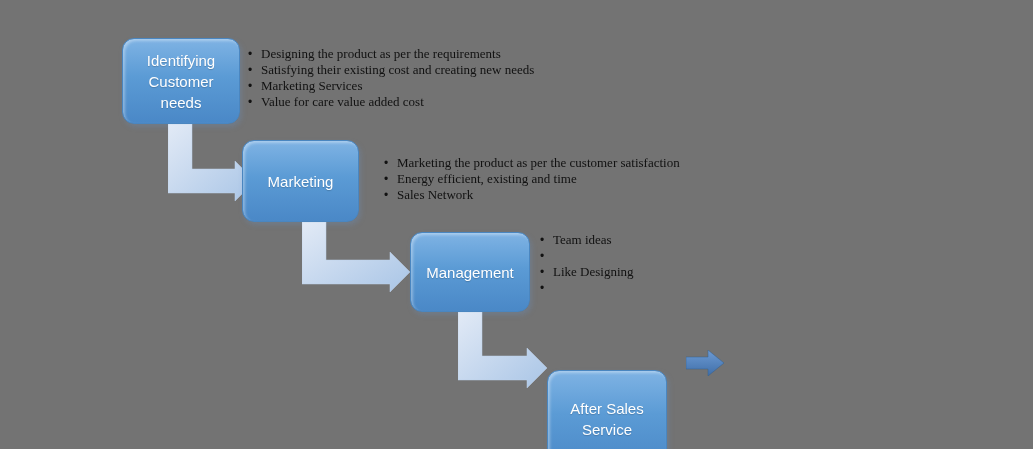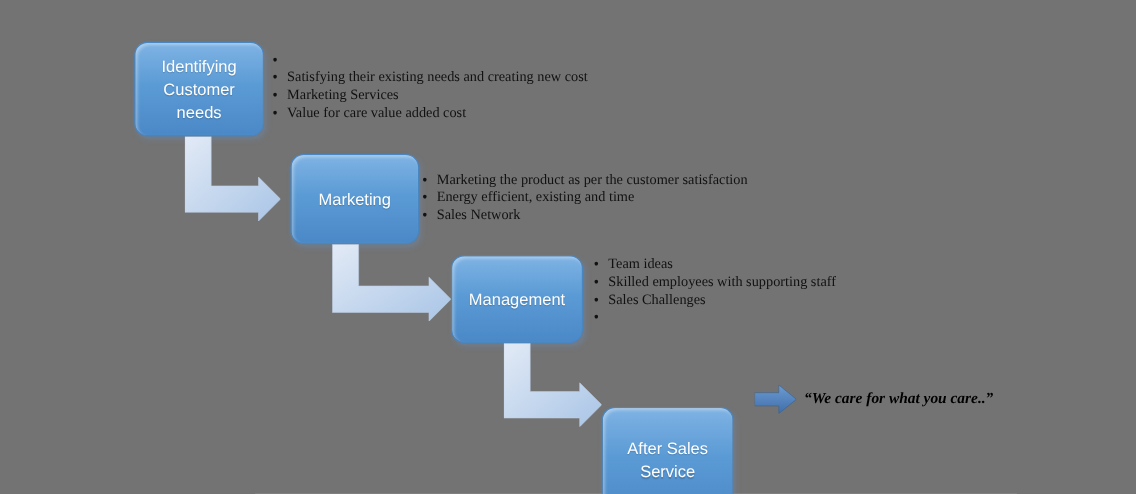--- a/index.html
+++ b/index.html
@@ -33,24 +33,25 @@
 <body>
 
 <div class="stage">
 
   <div class="step-box" style="left:122px;top:38px;width:118px;height:86px;">
     <span>Identifying Customer needs</span>
   </div>
   <ul class="bullets" style="left:248px;top:46px;width:470px;">
     <li>
         <span class="mk">•</span>
+        <span>Designing the product as per the requirements</span>
       </li>
     <li>
         <span class="mk">•</span>
-        <span>Satisfying their existing needs and creating new cost</span>
+        <span>Satisfying their existing cost and creating new needs</span>
       </li>
     <li>
         <span class="mk">•</span>
         <span>Marketing Services</span>
       </li>
     <li>
         <span class="mk">•</span>
         <span>Value for care value added cost</span>
       </li>
   </ul>
@@ -58,21 +59,21 @@
   <svg class="connector" style="left:168px;top:124px;" width="87" height="77" viewBox="0 0 87 77">
     <defs>
       <linearGradient id="cg1" x1="0%" y1="0%" x2="100%" y2="100%">
         <stop offset="0%" stop-color="#e2eaf6"></stop>
           <stop offset="100%" stop-color="#a9c5e6"></stop>
       </linearGradient>
     </defs>
     <polygon points="0,0 24,0 24,45 67,45 67,37 87,57 67,77 67,69 0,69" fill="url(#cg1)" stroke="#bed0e8" stroke-width="0.5"></polygon>
   </svg>
 
-  <div class="step-box" style="left:264px;top:140px;width:117px;height:82px;">
+  <div class="step-box" style="left:242px;top:140px;width:117px;height:82px;">
     <span>Marketing</span>
   </div>
   <ul class="bullets" style="left:384px;top:155px;width:470px;">
     <li>
         <span class="mk">•</span>
         <span>Marketing the product as per the customer satisfaction</span>
       </li>
     <li>
         <span class="mk">•</span>
         <span>Energy efficient, existing and time</span>
@@ -96,25 +97,24 @@
   <div class="step-box" style="left:410px;top:232px;width:120px;height:80px;border-radius:12px;">
     <span>Management</span>
   </div>
   <ul class="bullets" style="left:540px;top:232px;width:470px;">
     <li>
         <span class="mk">•</span>
         <span>Team ideas</span>
       </li>
     <li>
         <span class="mk">•</span>
-        <span>Skilled employees with supporting staff</span>
       </li>
     <li>
         <span class="mk">•</span>
-        <span>Sales Challenges</span>
+        <span>Like Designing</span>
       </li>
     <li>
         <span class="mk">•</span>
       </li>
   </ul>
 
   <svg class="connector" style="left:458px;top:312px;" width="89" height="76" viewBox="0 0 89 76">
     <defs>
       <linearGradient id="cg3" x1="0%" y1="0%" x2="100%" y2="100%">
         <stop offset="0%" stop-color="#e2eaf6"></stop>
@@ -131,15 +131,14 @@
   <svg class="connector" style="left:686px;top:350px;" width="38" height="26" viewBox="0 0 38 26">
     <defs>
       <linearGradient id="qg1" x1="0%" y1="0%" x2="0%" y2="100%">
         <stop offset="0%" stop-color="#6d9bd4"></stop>
           <stop offset="100%" stop-color="#3f6ea8"></stop>
       </linearGradient>
     </defs>
     <polygon points="0,7 22,7 22,0 38,13 22,26 22,19 0,19" fill="url(#qg1)" stroke="#35608f" stroke-width="0.5"></polygon>
   </svg>
 
-  <div class="quote" style="left:731px;top:355px;">“We care for what you care..”</div>
 
 </div>
 
 </body></html>

